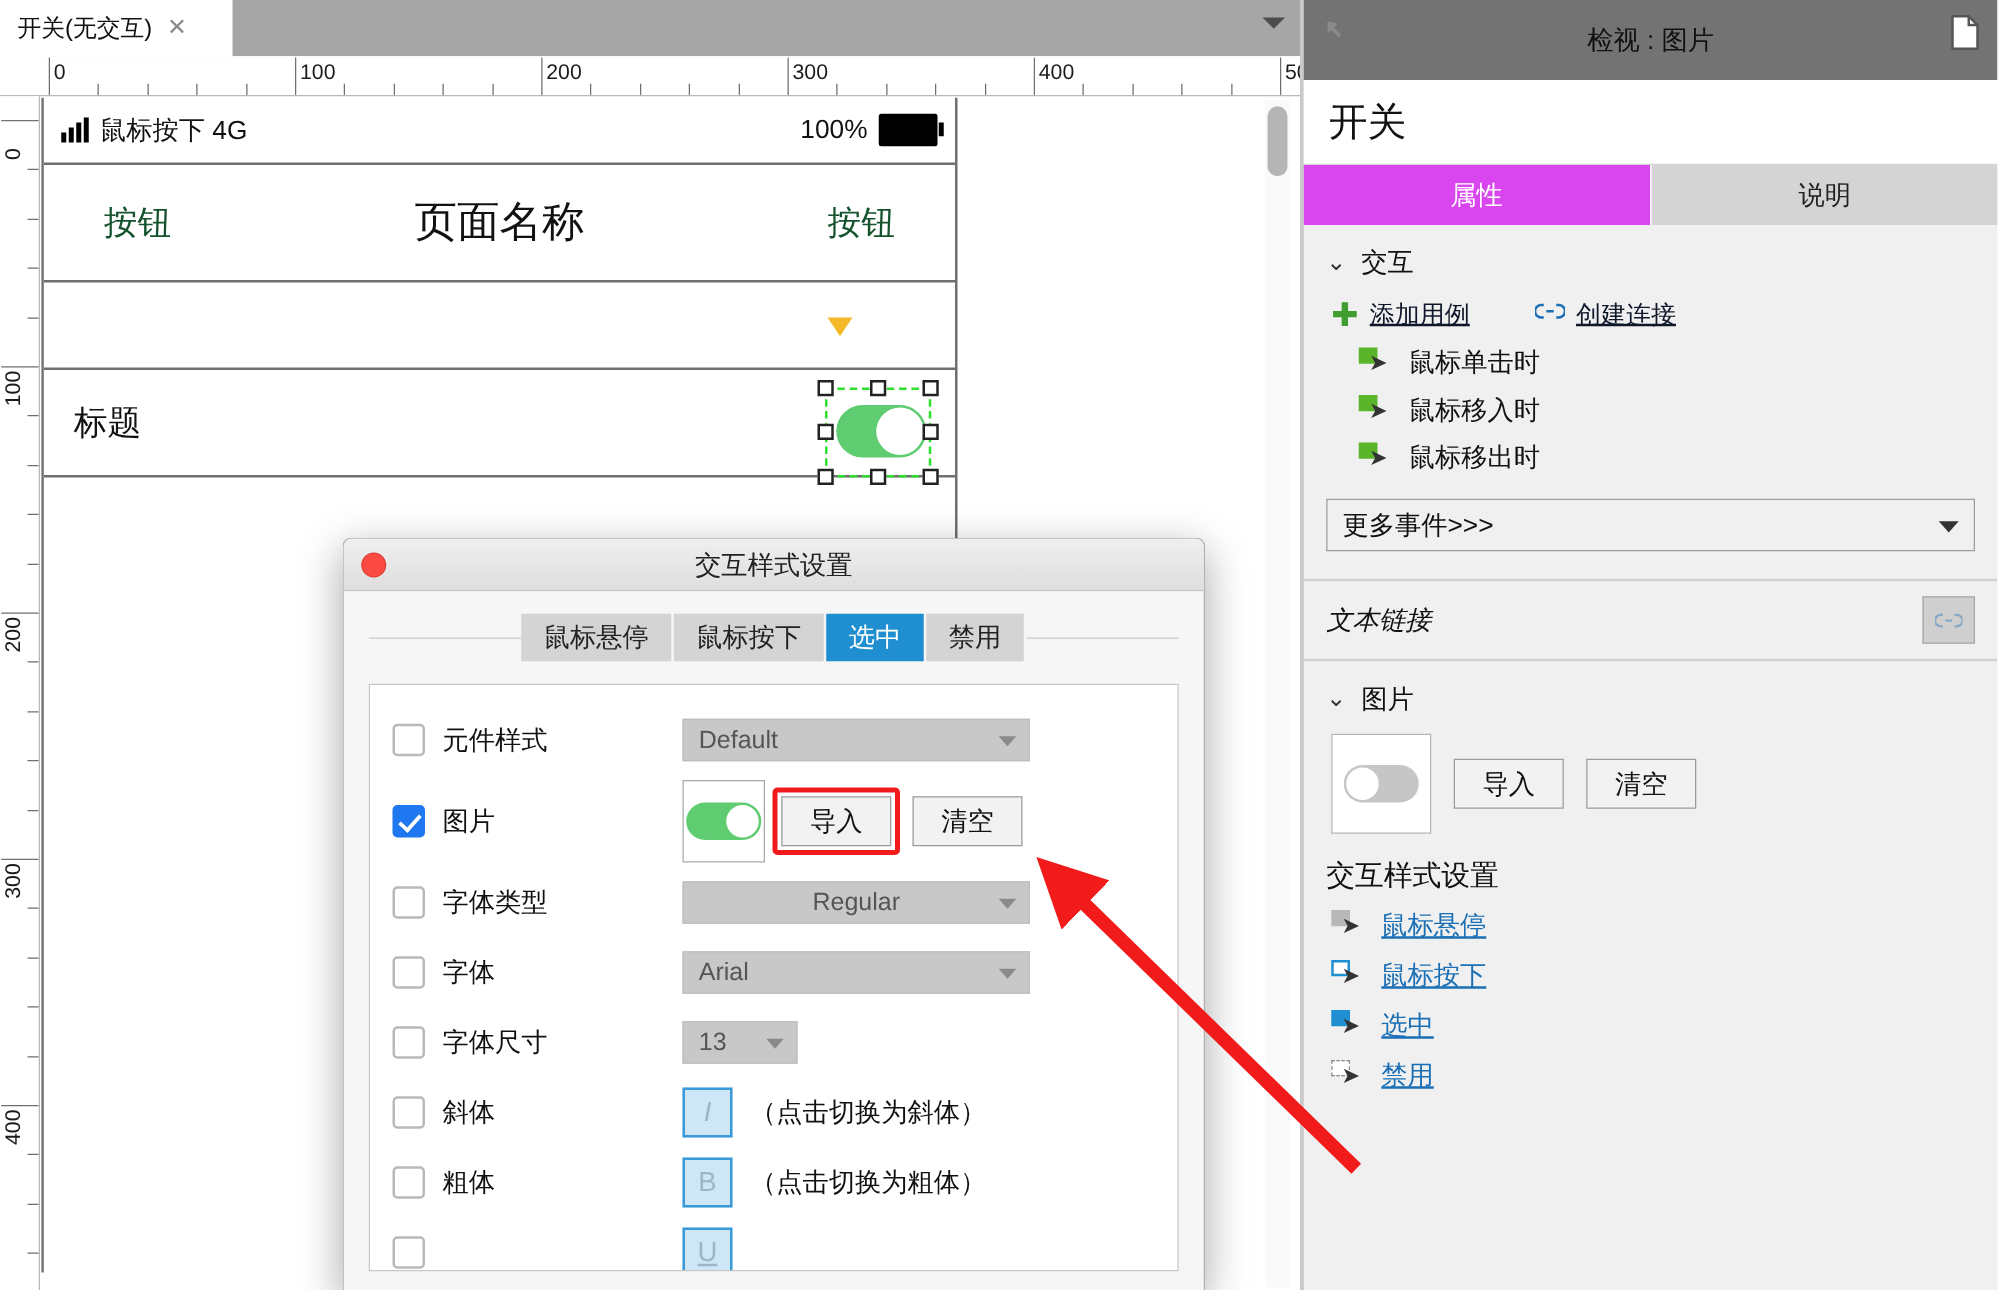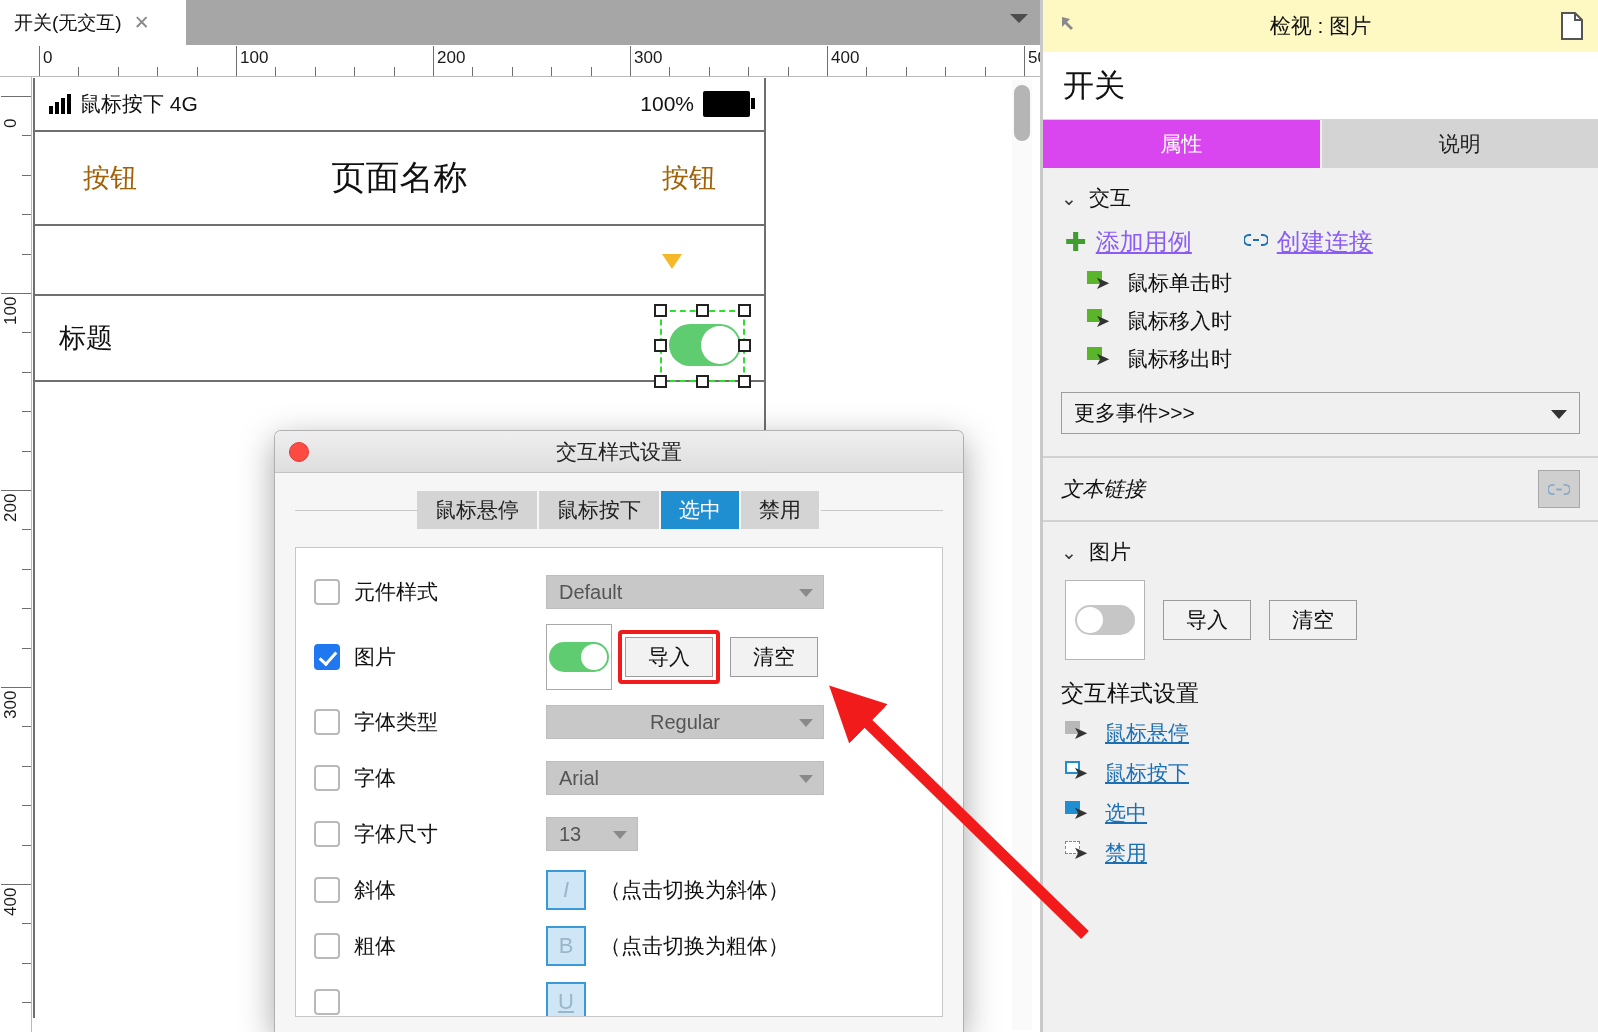--- a/index.html
+++ b/index.html
@@ -70,21 +70,21 @@
   #statusbar .sb-right { margin-left:auto; display:flex; align-items:center; gap:9px; z-index:2; }
   #statusbar .sb-batt-pct { font-size:21px; color:#111; }
   .battery { width:47px; height:26px; background:#000; border-radius:2px; position:relative; }
   .battery::after { content:""; position:absolute; right:-5px; top:7px; width:4px; height:11px; background:#000; }
 
   #navbar {
     position:absolute; left:0; top:52px; width:100%; height:96px;
     border-top:2px solid #6f6f6f; border-bottom:2px solid #6f6f6f;
     display:flex; align-items:center; padding:0 48px;
   }
-  #navbar .nav-btn { font-size:27px; color:#a16207; }
+  #navbar .nav-btn { font-size:27px; color:#14532d; }
   #navbar .nav-title { flex:1; text-align:center; font-size:34px; color:#111; }
 
   #gap-row { position:absolute; left:0; top:148px; width:100%; height:70px; border-bottom:2px solid #6f6f6f; }
   #list-row {
     position:absolute; left:0; top:218px; width:100%; height:86px;
     border-bottom:2px solid #6f6f6f; display:flex; align-items:center; padding:0 24px;
   }
   #list-row .row-title { font-size:27px; color:#111; }
 
   
@@ -110,21 +110,21 @@
   
   #canvas-scroll { position:absolute; right:8px; top:80px; width:20px; height:950px; background:#fafafa; }
   #canvas-scroll .thumb { position:absolute; left:2px; top:5px; width:16px; height:56px; background:#b5b5b5; border-radius:8px; }
 
   
   #inspector {
     position:absolute; left:1040px; top:0; width:558px; height:1032px;
     background:#f0f0f0; border-left:3px solid #c9c9c9;
   }
   #insp-header {
-    position:relative; height:52px; background:#fef9c3;
+    position:relative; height:64px; background:#737373;
     display:flex; align-items:center; justify-content:center;
   }
   #insp-header .title { font-size:21px; color:#111; }
   #insp-header .ic-left { position:absolute; left:16px; top:14px; width:20px; height:20px; }
   #insp-header .ic-right { position:absolute; right:14px; top:12px; }
 
   #insp-name {
     height:68px; background:#fff; display:flex; align-items:center; padding-left:20px;
     border-bottom:1px solid #d5d5d5;
   }
@@ -138,21 +138,21 @@
   #insp-tabs .tb:last-child { border-right:none; }
   #insp-tabs .tb.active { background:#d946ef; color:#fff; }
 
   .sec { padding:0 18px; }
   .sec-head { display:flex; align-items:center; gap:12px; padding:16px 0 4px 0; }
   .sec-head .chev { color:#333; font-size:19px; line-height:1; }
   .sec-head .lbl { font-size:21px; color:#111; }
 
   .link-row { display:flex; align-items:center; gap:52px; padding:10px 0 6px 4px; }
   .link-item { display:flex; align-items:center; gap:9px; }
-  .link-item .lk { color:#8b5cf6; font-size:24px; text-decoration:underline; }
+  .link-item .lk { color:#0f172a; font-size:20px; text-decoration:underline; }
   .plus { color:#3f9e2f; font-size:26px; font-weight:bold; line-height:1; }
 
   .evt { display:flex; align-items:center; gap:14px; padding:5px 0 5px 26px; }
   .evt .elbl { font-size:21px; color:#111; }
 
   .cursor-ic { position:relative; width:26px; height:24px; display:inline-block; }
   .cursor-ic .sq { position:absolute; left:0; top:0; width:15px; height:13px; }
   .cursor-ic .sq.green { background:#5ab52a; }
   .cursor-ic .sq.grey  { background:#b8b8b8; }
   .cursor-ic .sq.blue-out { background:#fff; border:2px solid #1f8fd1; }

